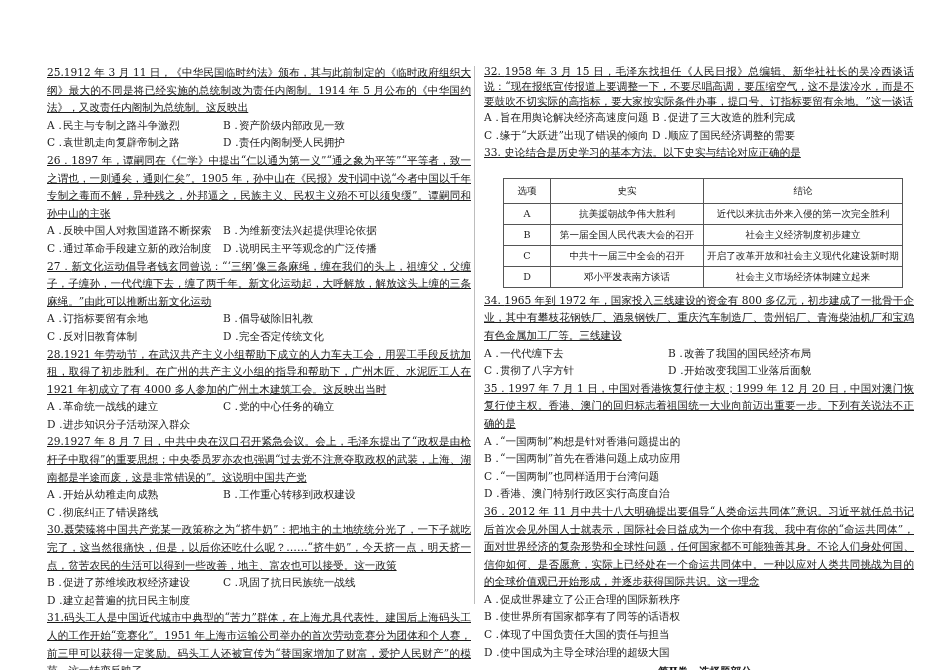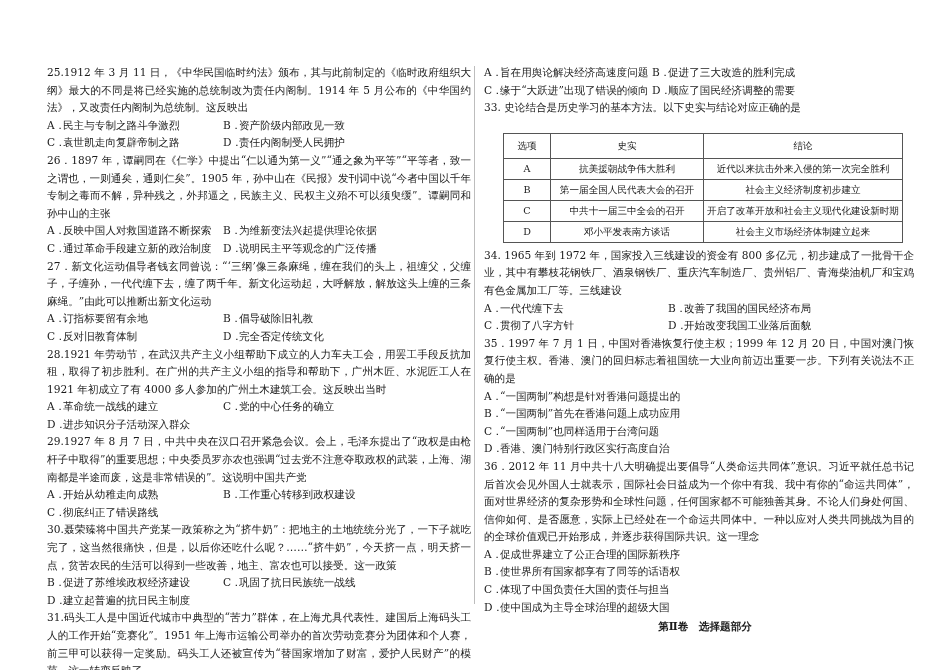--- a/index.html
+++ b/index.html
@@ -10,21 +10,21 @@
   }
   .page { position: absolute; left: 0; top: 0; width: 950px; height: 670px; }
   .col { position: absolute; top: 64px; font-size: 10.6px; line-height: 17.6px; }
   .col-left { left: 47px; width: 424px; }
   .col-right { left: 484px; width: 430px; }
   .divider {
     position: absolute; left: 474px; top: 66px; width: 1px; height: 538px;
     background: #bdbdbd;
   }
   .q { margin: 0; }
-  .q p { margin: 0; text-align: justify; }
+  .q p { margin: 0; text-align: justify; text-decoration: underline; }
   .opts { display: grid; grid-template-columns: 176px 1fr; }
   .opts.one { grid-template-columns: 1fr; }
   .opt { white-space: nowrap; }
   .opt .lbl { display: inline-block; width: 16px; }
   table.cmp {
     border-collapse: collapse; margin: 16px 0 4px 19px; width: 400px;
     font-size: 9.6px; line-height: 14px;
   }
   table.cmp td, table.cmp th {
     border: 1px solid #555; text-align: center; font-weight: normal; height: 20px; padding: 0 2px;
@@ -102,20 +102,21 @@
     <div class="q">
       <p><span>31.</span><span>码头工人是中国近代城市中典型的“苦力”群体，在上海尤具代表性。建国后上海码头工人的工作开始“竞赛化”。1951 年上海市运输公司举办的首次劳动竞赛分为团体和个人赛，前三甲可以获得一定奖励。码头工人还被宣传为“替国家增加了财富，爱护人民财产”的模范。这一转变反映了</span></p>
 
     </div>
 
   </div>
 
   <div class="col col-right">
 
     <div class="q">
+      <p style="line-height:15px;"><span>32. </span><span>1958 年 3 月 15 日，毛泽东找担任《人民日报》总编辑、新华社社长的吴冷西谈话说：“现在报纸宣传报道上要调整一下，不要尽唱高调，要压缩空气，这不是泼冷水，而是不要鼓吹不切实际的高指标，要大家按实际条件办事，提口号、订指标要留有余地。”这一谈话</span></p>
       <div class="opts" style="grid-template-columns: 168px 1fr;">
         <div class="opt"><span class="lbl">A．</span><span>旨在用舆论解决经济高速度问题</span></div>
         <div class="opt"><span class="lbl">B．</span><span>促进了三大改造的胜利完成</span></div>
         <div class="opt"><span class="lbl">C．</span><span>缘于“大跃进”出现了错误的倾向</span></div>
         <div class="opt"><span class="lbl">D．</span><span>顺应了国民经济调整的需要</span></div>
       </div>
     </div>
 
     <div class="q">
       <p><span>33. </span><span>史论结合是历史学习的基本方法。以下史实与结论对应正确的是</span></p>

